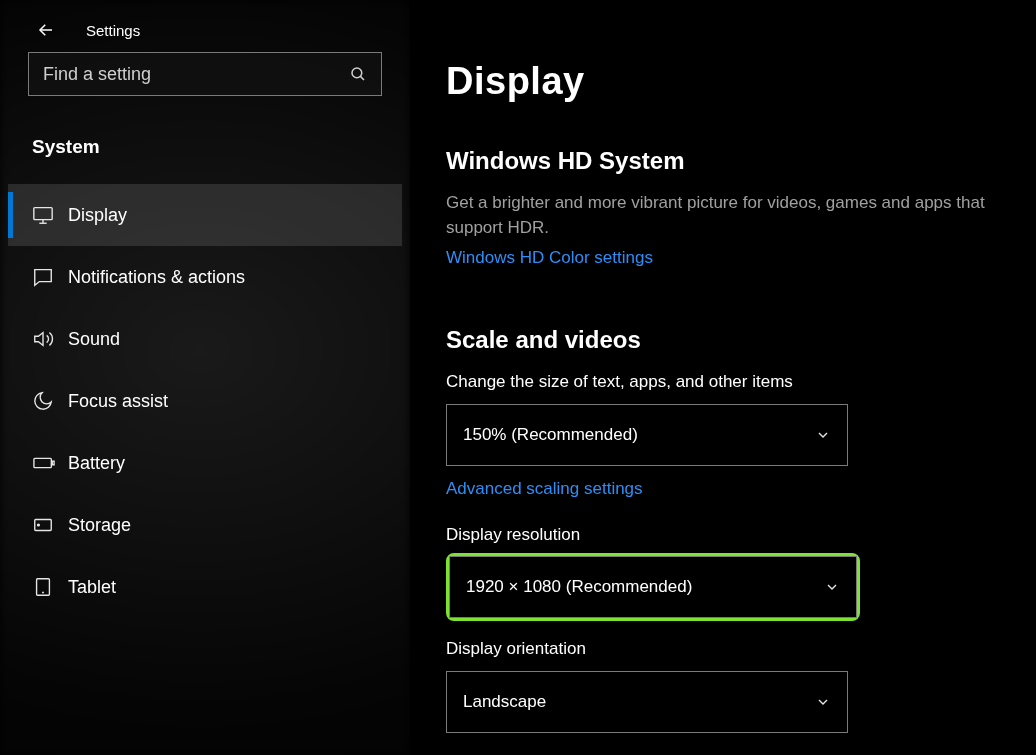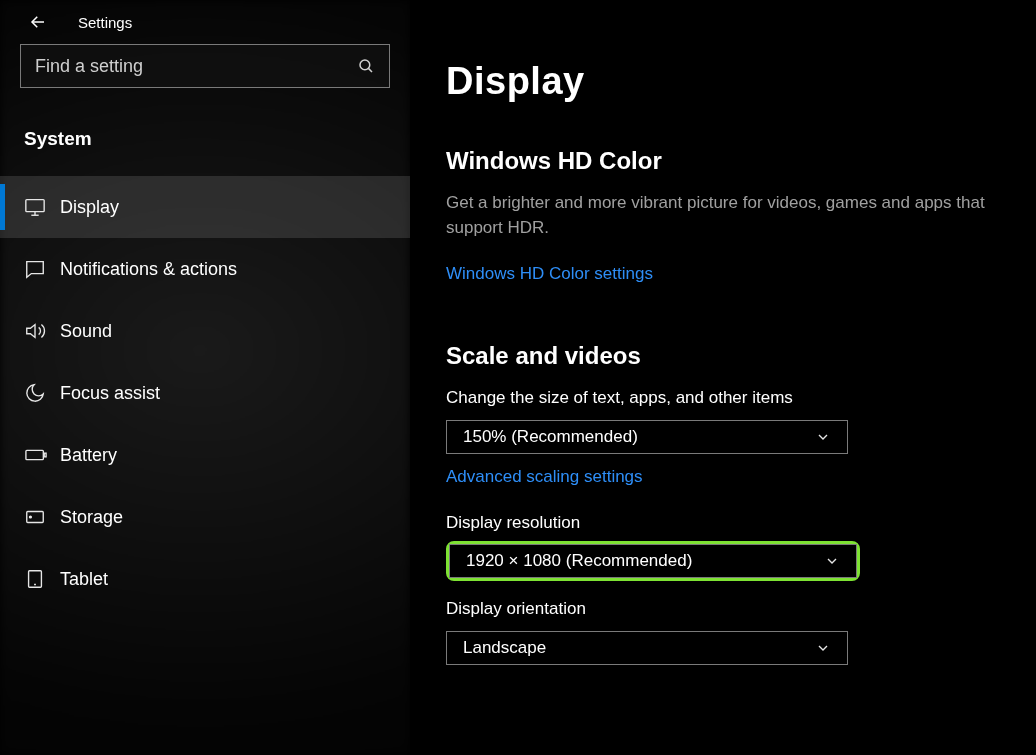--- a/index.html
+++ b/index.html
@@ -24,21 +24,21 @@
     inset: 0;
     background:
       radial-gradient(800px 600px at 200px 350px,
         rgba(255,255,255,0.10), rgba(255,255,255,0.02) 60%, rgba(0,0,0,0));
     filter: blur(4px);
     z-index: 0;
   }
   .sidebar-content {
     position: relative;
     z-index: 1;
-    padding: 0;
+    padding: 8px;
   }
   .titlebar {
     display: flex;
     align-items: center;
     height: 44px;
     padding-left: 28px;
   }
   .back-btn {
     width: 20px; height: 20px;
     display: flex; align-items: center; justify-content: center;
@@ -121,42 +121,42 @@
   }
   .section-title {
     font-size: 24px;
     font-weight: 600;
     margin-bottom: 16px;
   }
   .section-desc {
     font-size: 17px;
     color: #a0a0a0;
     line-height: 1.45;
-    margin-bottom: 24px;
+    margin-bottom: 8px;
   }
   .link {
     color: #2e8ef7;
     font-size: 17px;
     text-decoration: none;
     cursor: pointer;
     display: inline-block;
     margin-bottom: 8px;
   }
 
   .block-gap { height: 50px; }
 
   .field-label {
     font-size: 17px;
     margin-bottom: 12px;
     margin-top: 18px;
   }
 
   .select {
     width: 402px;
-    height: 34px;
+    height: 62px;
     border: 1px solid #7a7a7a;
     background: #000;
     display: flex;
     align-items: center;
     justify-content: space-between;
     padding: 0 16px;
     cursor: pointer;
     font-size: 17px;
     color: #fff;
   }
@@ -277,21 +277,21 @@
       </li>
 
     </ul>
   </div>
 </aside>
 
 <main class="main">
 
   <h1 class="page-heading">Display</h1>
 
-  <h2 class="section-title">Windows HD Color</h2>
+  <h2 class="section-title">Windows HD System</h2>
   <p class="section-desc">Get a brighter and more vibrant picture for videos, games and apps that support HDR.</p>
   <a class="link">Windows HD Color settings</a>
 
   <div class="block-gap"></div>
 
   <h2 class="section-title">Scale and videos</h2>
 
   <div class="field-label">Change the size of text, apps, and other items</div>
   <div class="select">
     <span>150% (Recommended)</span>

